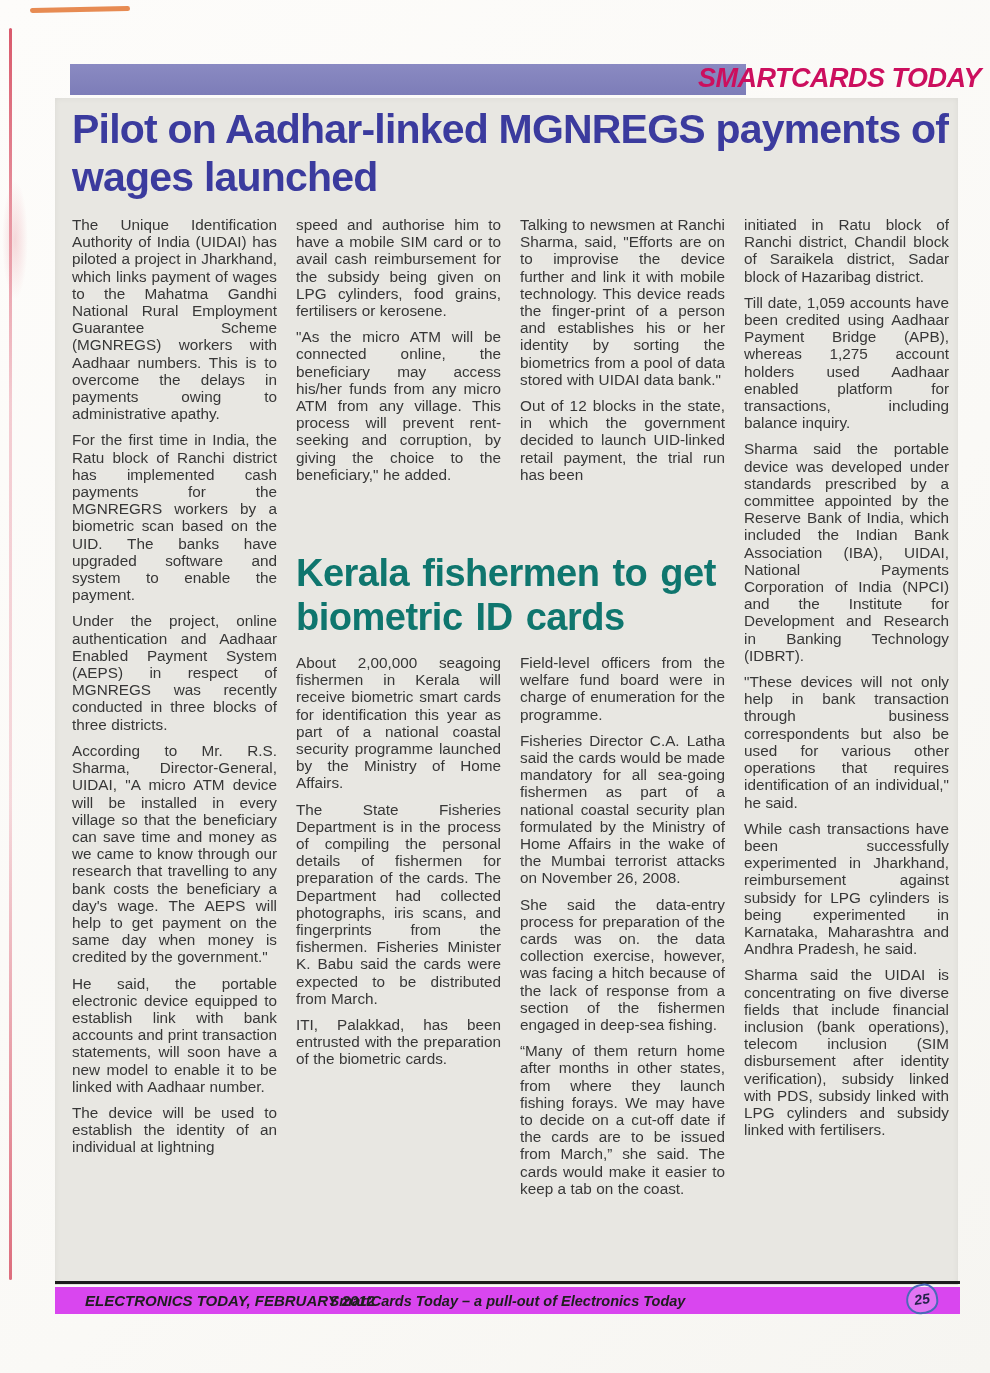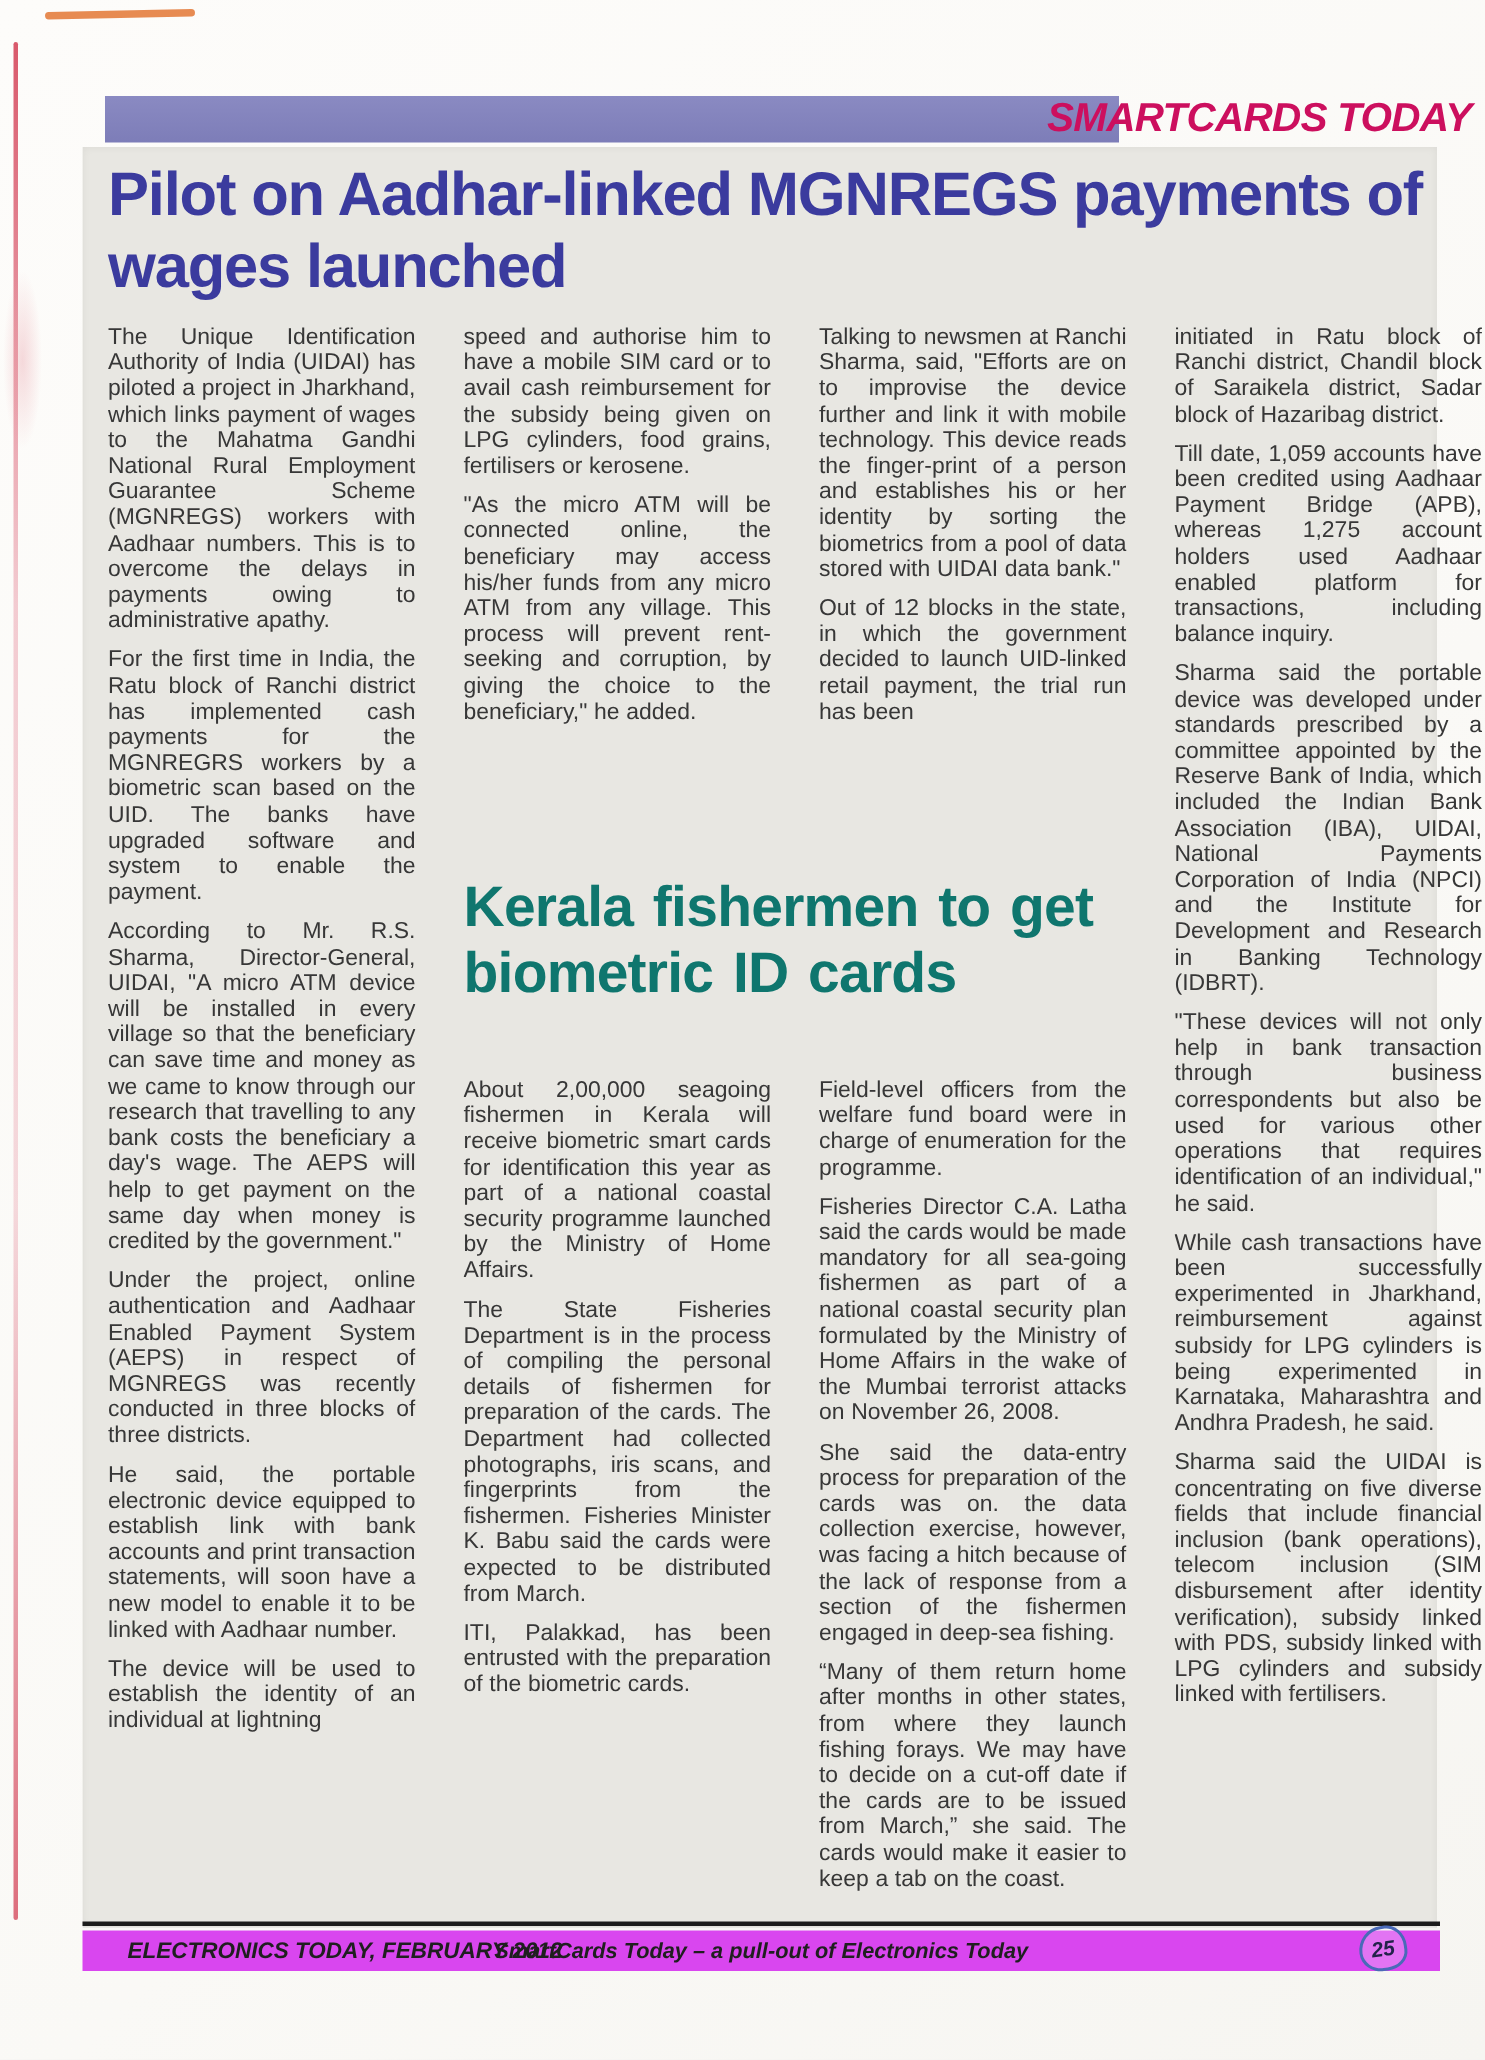--- a/index.html
+++ b/index.html
@@ -54,21 +54,20 @@
     letter-spacing: -0.8px; line-height: 1.17;
   }
 
   
   .columns {
     position: absolute; left: 72px; top: 216px; width: 878px;
     display: grid;
     grid-template-columns: 205px 205px 205px 205px;
     column-gap: 19px;
     grid-template-rows: 331px 99px auto;
-    gap: 32px;
   }
   .col { overflow: hidden; }
   .a1c1 { grid-column: 1; grid-row: 1 / 4; max-height: 1047px; }
   .a1c2 { grid-column: 2; grid-row: 1; }
   .a1c3 { grid-column: 3; grid-row: 1; }
   .a1c4 { grid-column: 4; grid-row: 1 / 4; max-height: 1055px; }
   .kerala-title {
     grid-column: 2 / 4; grid-row: 2;
     font-size: 38px; font-weight: bold; color: #0f766e;
     letter-spacing: -0.5px; line-height: 1.16; padding-top: 4px;
@@ -124,22 +123,22 @@
 <div class="masthead-text">SMARTCARDS TODAY</div>
 
 <div class="sheet"></div>
 
 <h1 class="main-title">Pilot on Aadhar-linked MGNREGS payments of wages launched</h1>
 
 <div class="columns">
   <div class="col a1c1">
       <p>The Unique Identification Authority of India (UIDAI) has piloted a project in Jharkhand, which links payment of wages to the Mahatma Gandhi National Rural Employment Guarantee Scheme (MGNREGS) workers with Aadhaar numbers. This is to overcome the delays in payments owing to administrative apathy.</p>
       <p>For the first time in India, the Ratu block of Ranchi district has implemented cash payments for the MGNREGRS workers by a biometric scan based on the UID. The banks have upgraded software and system to enable the payment.</p>
+      <p>Under the project, online authentication and Aadhaar Enabled Payment System (AEPS) in respect of MGNREGS was recently conducted in three blocks of three districts.</p>
       <p>According to Mr. R.S. Sharma, Director-General, UIDAI, "A micro ATM device will be installed in every village so that the beneficiary can save time and money as we came to know through our research that travelling to any bank costs the beneficiary a day's wage. The AEPS will help to get payment on the same day when money is credited by the government."</p>
-      <p>Under the project, online authentication and Aadhaar Enabled Payment System (AEPS) in respect of MGNREGS was recently conducted in three blocks of three districts.</p>
       <p>He said, the portable electronic device equipped to establish link with bank accounts and print transaction statements, will soon have a new model to enable it to be linked with Aadhaar number.</p>
       <p>The device will be used to establish the identity of an individual at lightning</p>
     </div>
   <div class="col a1c2">
       <p>speed and authorise him to have a mobile SIM card or to avail cash reimbursement for the subsidy being given on LPG cylinders, food grains, fertilisers or kerosene.</p>
       <p>"As the micro ATM will be connected online, the beneficiary may access his/her funds from any micro ATM from any village. This process will prevent rent-seeking and corruption, by giving the choice to the beneficiary," he added.</p>
     </div>
   <div class="col a1c3">
       <p>Talking to newsmen at Ranchi Sharma, said, "Efforts are on to improvise the device further and link it with mobile technology. This device reads the finger-print of a person and establishes his or her identity by sorting the biometrics from a pool of data stored with UIDAI data bank."</p>
       <p>Out of 12 blocks in the state, in which the government decided to launch UID-linked retail payment, the trial run has been</p>

